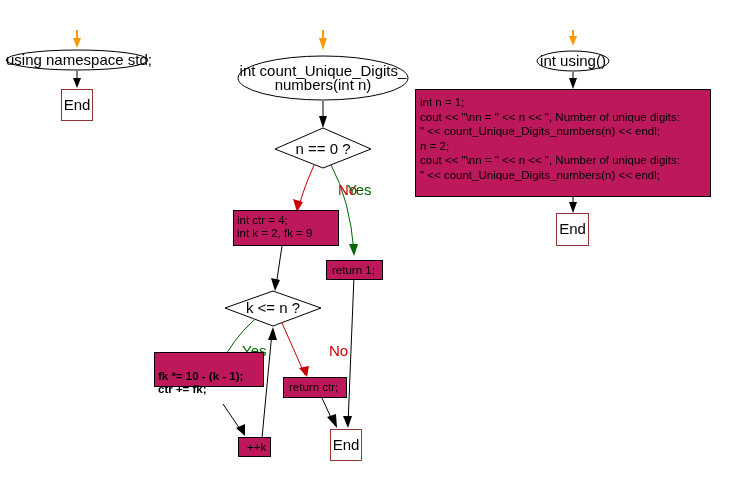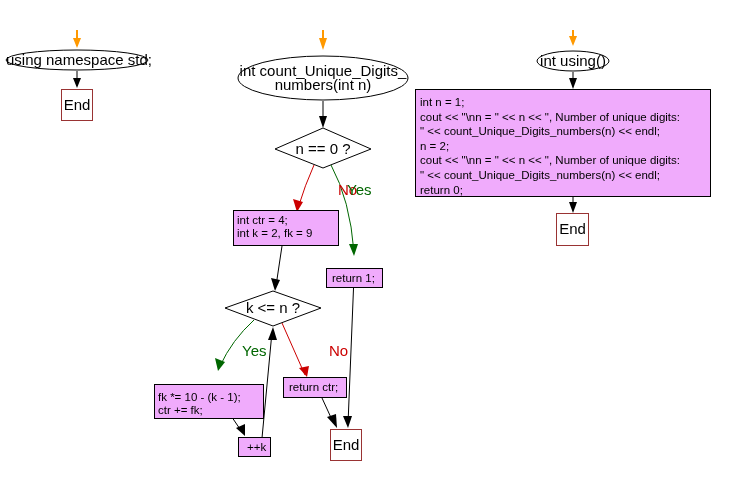--- a/index.html
+++ b/index.html
@@ -3,21 +3,21 @@
 <meta charset="utf-8">
 <style>
   html, body { margin:0; padding:0; background:#ffffff; }
   body { width:732px; height:478px; position:relative; overflow:hidden;
          font-family:"Liberation Sans", sans-serif; font-size:11px; color:#000; }
   svg { position:absolute; left:0; top:0; }
   .txt { position:absolute; white-space:nowrap; font-family:"Liberation Sans", sans-serif; font-size:15px; line-height:14px; color:#000; }
   .center { text-align:center; }
   .lbl-no { color:#cc0000;padding-left:25px; }
   .lbl-yes { color:#006600; }
-  .box { position:absolute; border:1px solid #000; background:#f0abfc; box-sizing:border-box; }
+  .box { position:absolute; border:1px solid #000; background:#be185d; box-sizing:border-box; }
   .box .line { display:block; white-space:pre; font-size:11.5px; line-height:13.2px; }
   .end { position:absolute; border:1px solid #993333; background:#fff; box-sizing:border-box; }
 </style>
 </head>
 <body>
 
 <svg width="732" height="478">
   <defs>
     <marker id="ah-black" markerWidth="8" markerHeight="10" refX="4" refY="9" orient="auto" markerUnits="userSpaceOnUse">
       <path d="M0,0 L8,0 L4,10 Z" fill="#000"></path>
@@ -120,29 +120,29 @@
 
 <div class="txt center" style="left:283px; top:142px; width:80px;">n == 0 ?</div>
 <div class="txt lbl-no" style="left:313px; top:183px;">No</div>
 <div class="txt lbl-yes" style="left:347px; top:183px;">Yes</div>
 
 <div class="box" style="left:233px; top:210px; width:106px; height:36px; padding:3px 0 0 3px;">
   <span class="line">int ctr = 4;</span>
   <span class="line">int k = 2, fk = 9</span>
 </div>
 
-<div class="box" style="left:326px; top:268px; width:57px; height:20px; padding:3px 0 0 5px;">
+<div class="box" style="left:326px; top:260px; width:57px; height:20px; padding:3px 0 0 5px;">
   <span class="line">return 1;</span>
 </div>
 
 <div class="txt center" style="left:233px; top:301px; width:80px;">k &lt;= n ?</div>
 <div class="txt lbl-yes" style="left:242px; top:344px;">Yes</div>
 <div class="txt lbl-no" style="left:304px; top:344px;">No</div>
 
-<div class="box" style="left:154px; top:384px; width:110px; height:35px; padding:6px 0 0 3px;">
+<div class="box" style="left:154px; top:352px; width:110px; height:35px; padding:17px 0 0 3px;font-weight:bold;">
   <span class="line">fk *= 10 - (k - 1);</span>
   <span class="line">ctr += fk;</span>
 </div>
 
 <div class="box" style="left:238px; top:437px; width:33px; height:20px; padding:3px 0 0 8px;">
   <span class="line">++k</span>
 </div>
 
 <div class="box" style="left:283px; top:377px; width:64px; height:21px; padding:3px 0 0 5px;">
   <span class="line">return ctr;</span>
@@ -153,17 +153,16 @@
 
 <div class="txt center" style="left:537px; top:54px; width:72px;">int using()</div>
 
 <div class="box" style="left:415px; top:89px; width:296px; height:108px; padding:5px 0 0 4px;">
   <span class="line" style="line-height:14.6px;">int n = 1;</span>
   <span class="line" style="line-height:14.6px;">cout &lt;&lt; "\nn = " &lt;&lt; n &lt;&lt; ", Number of unique digits:</span>
   <span class="line" style="line-height:14.6px;">" &lt;&lt; count_Unique_Digits_numbers(n) &lt;&lt; endl;</span>
   <span class="line" style="line-height:14.6px;">n = 2;</span>
   <span class="line" style="line-height:14.6px;">cout &lt;&lt; "\nn = " &lt;&lt; n &lt;&lt; ", Number of unique digits:</span>
   <span class="line" style="line-height:14.6px;">" &lt;&lt; count_Unique_Digits_numbers(n) &lt;&lt; endl;</span>
-  <span class="line" style="line-height:14.6px;">return 0;</span>
 </div>
 
 <div class="end" style="left:556px; top:213px; width:33px; height:33px;"></div>
 <div class="txt center" style="left:556px; top:222px; width:33px;">End</div>
 
 </body></html>

